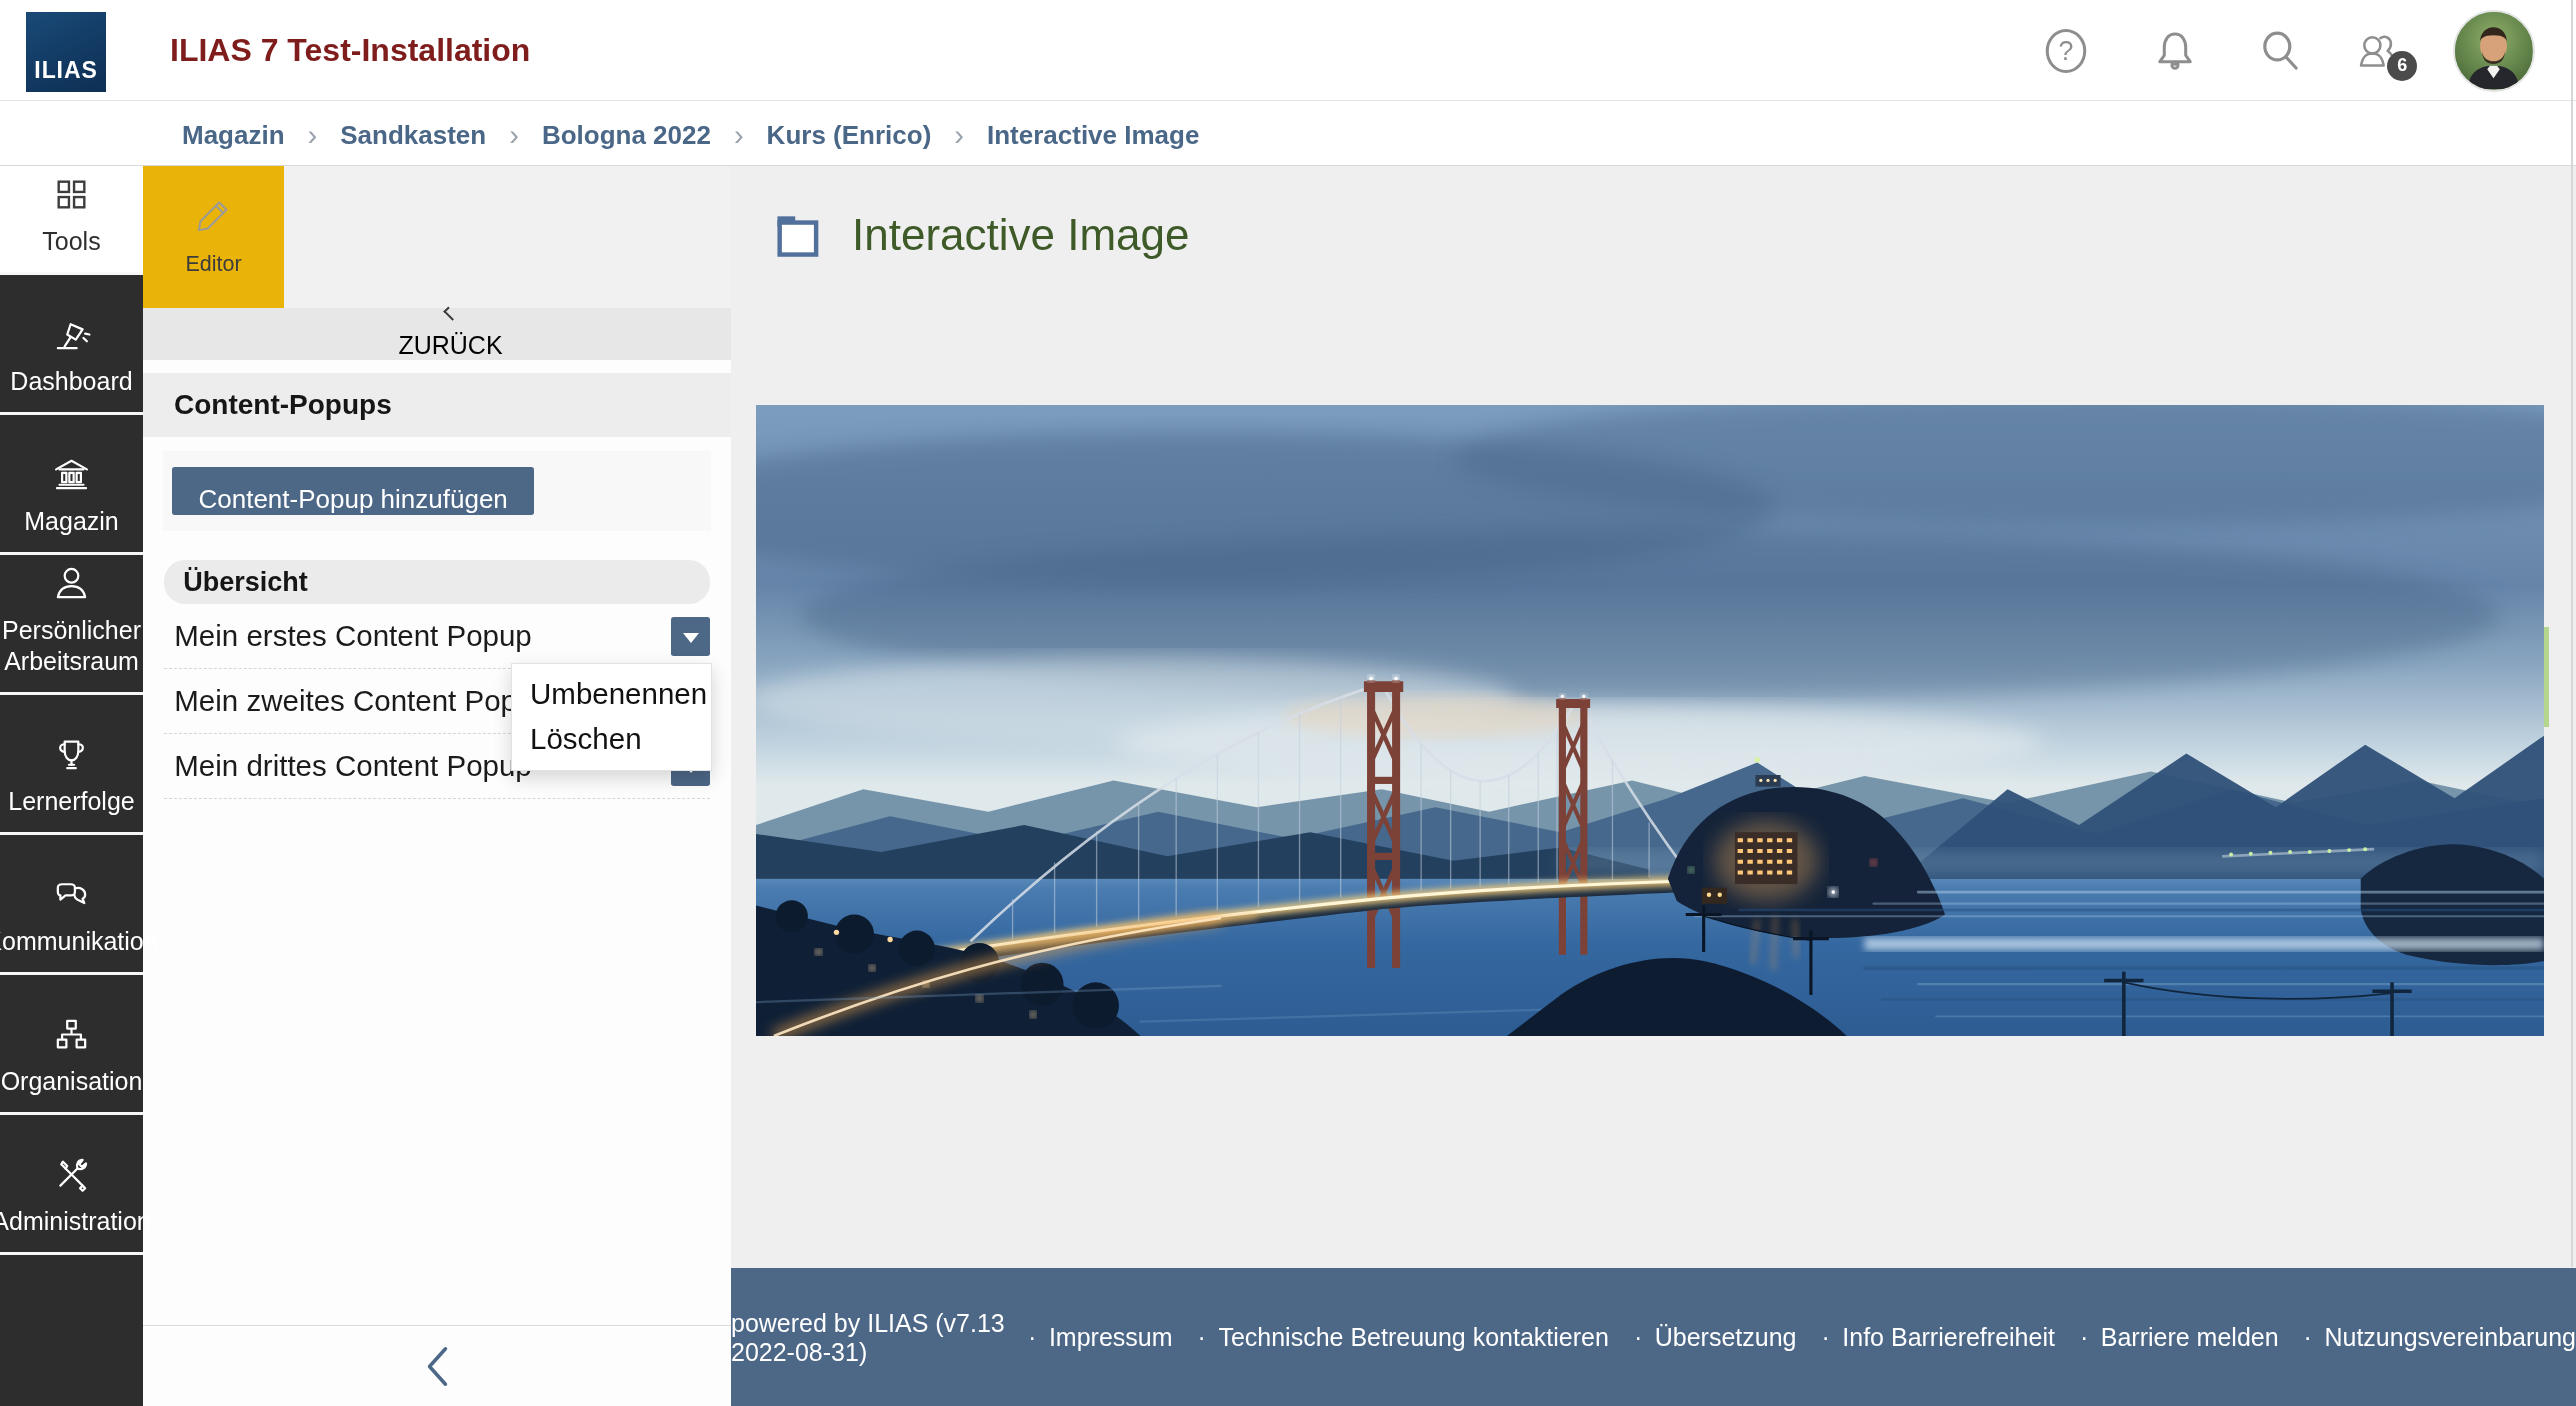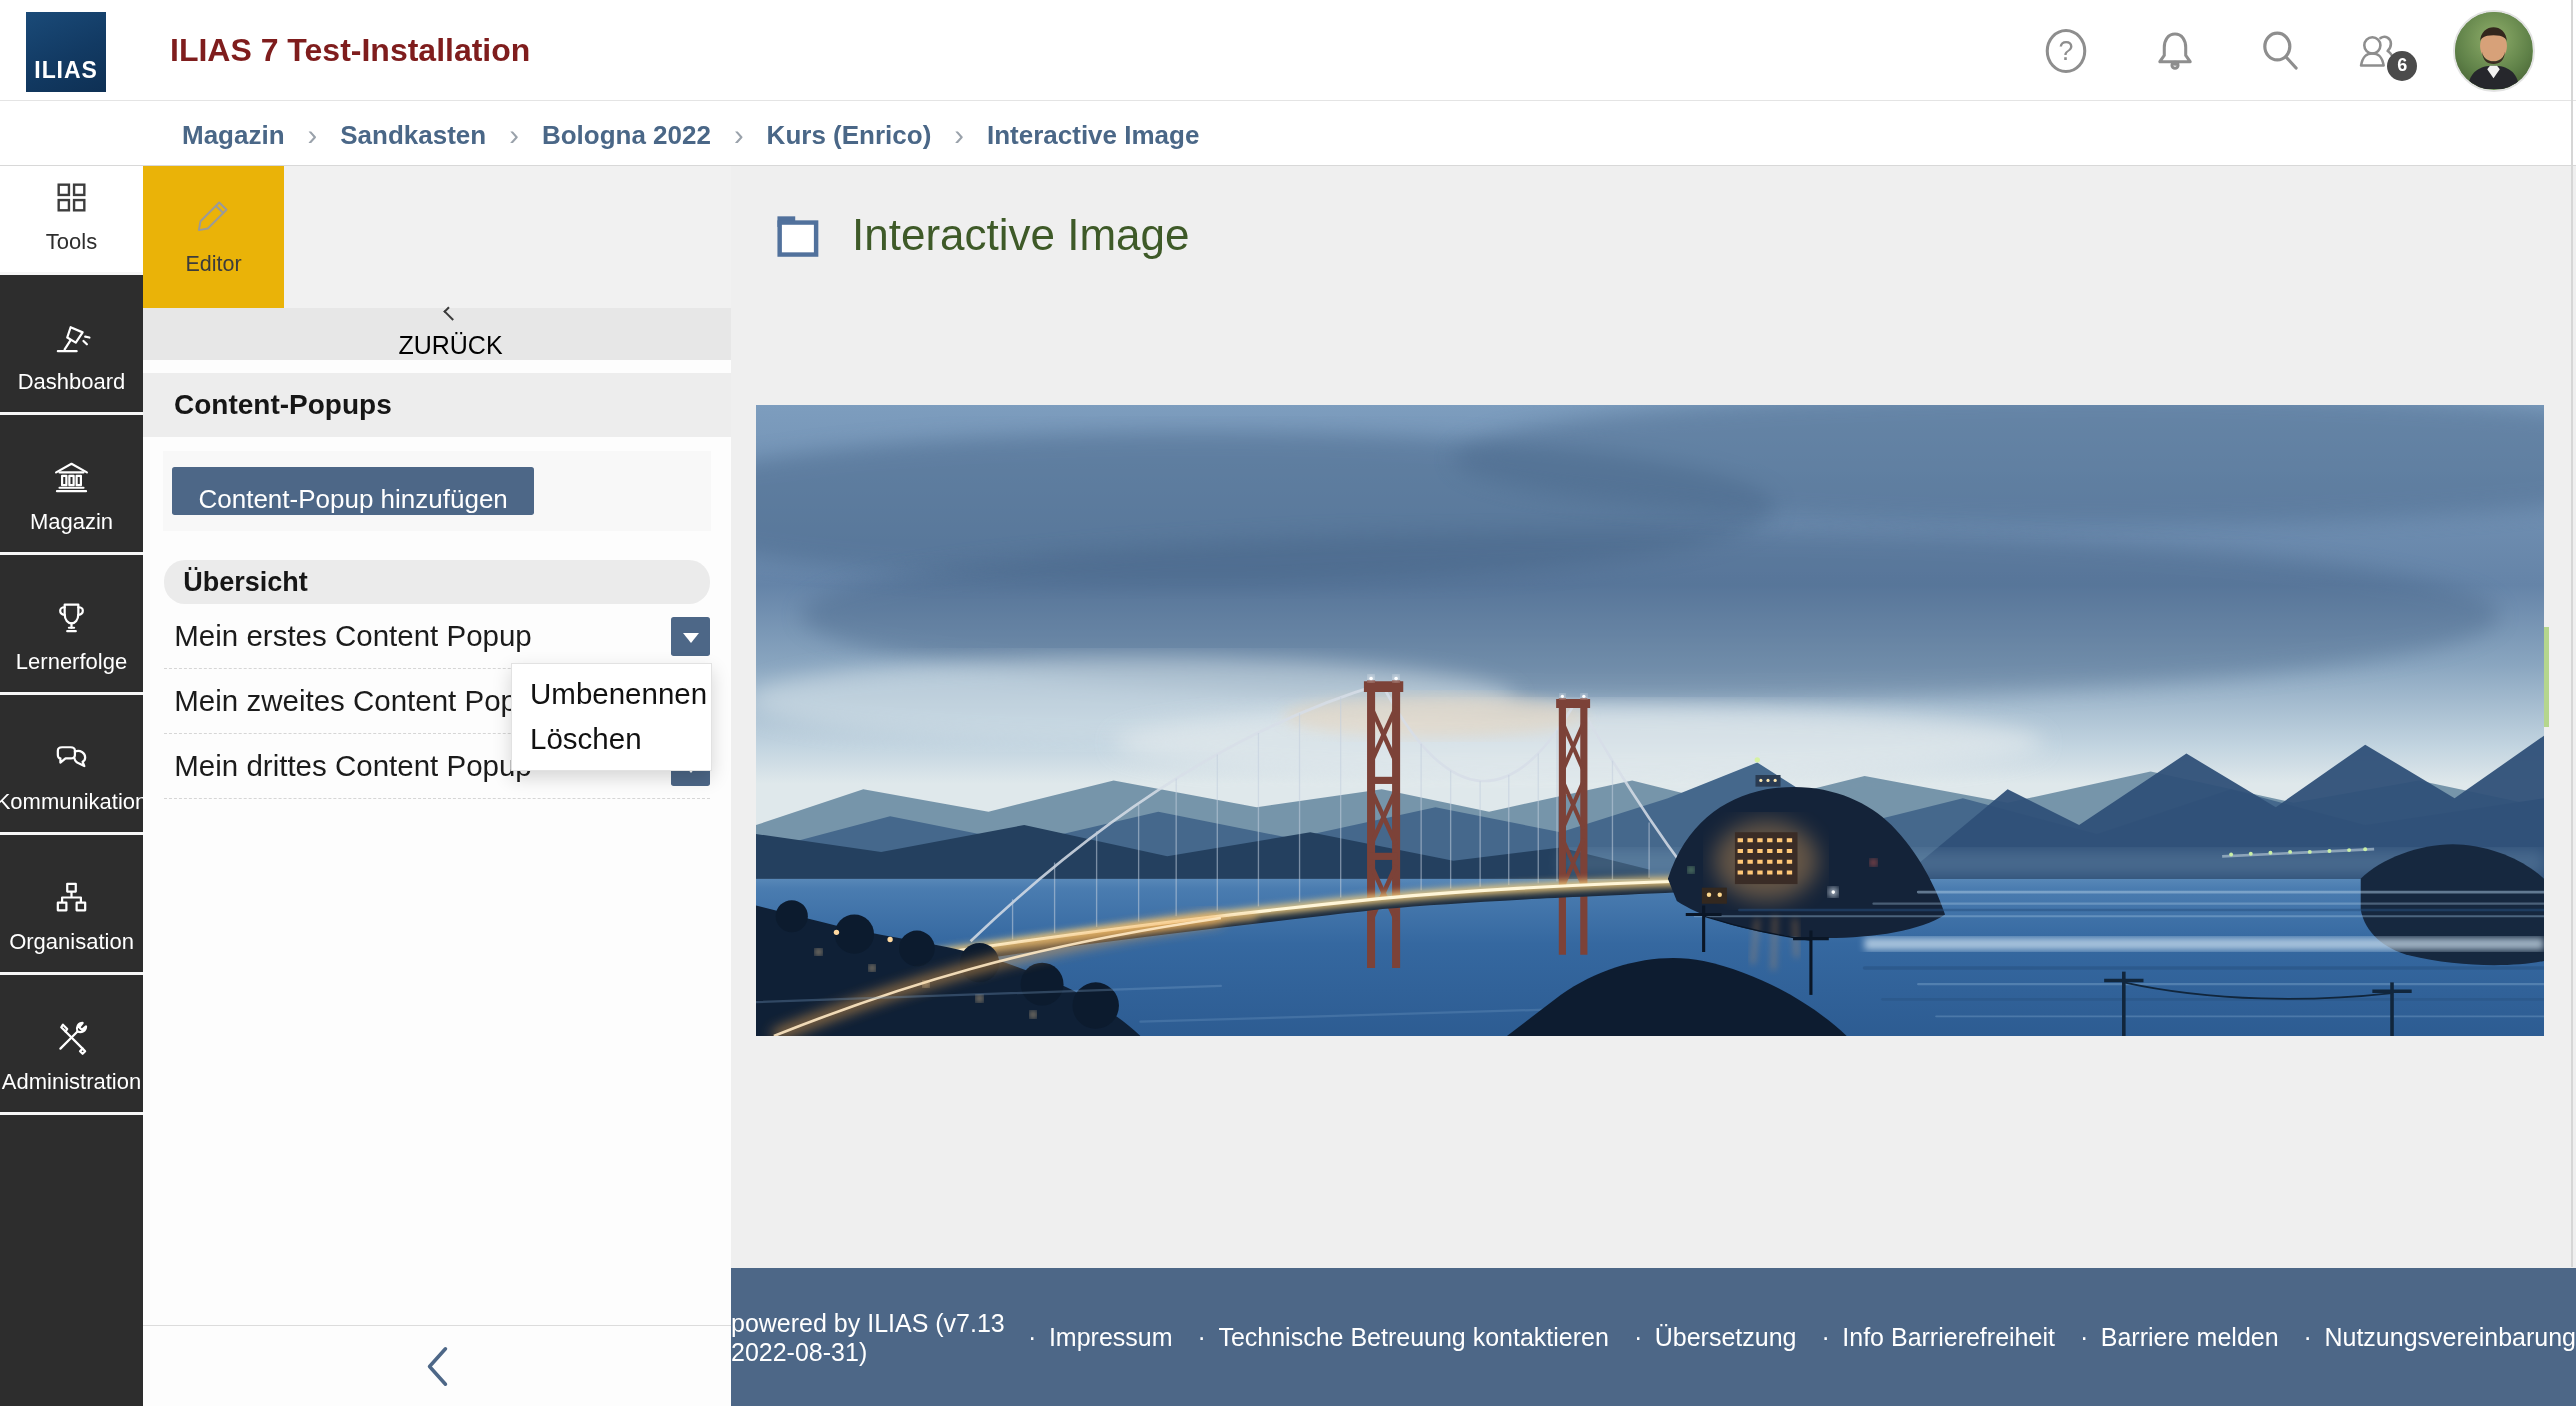--- a/index.html
+++ b/index.html
@@ -27,21 +27,21 @@
   .breadcrumb { position:absolute; left:0; top:105px; width:2576px; height:61px; background:#fff;
                 border-bottom:1.8px solid #d8d8d8; display:flex; align-items:center; padding-left:182px;
                 font-size:26px; font-weight:600; color:#4a6787; z-index:19; }
   .crumb { cursor:pointer; white-space:nowrap; }
   .crumb-sep { margin:0 23px; color:#9aa2ab; font-weight:400; font-size:29px; }
 
   
   .sidebar { position:absolute; left:0; top:165px; width:143px; bottom:0; background:#2d2d2d; z-index:15;
              display:flex; flex-direction:column; }
   .sb-item { display:flex; flex-direction:column; align-items:center; justify-content:flex-end;
-             padding-bottom:16px; color:#fff; font-size:22px; text-align:center; line-height:1.22;
+             padding-bottom:16px; color:#fff; font-size:25px; text-align:center; line-height:1.22;
              cursor:pointer; }
   .sb-item .sb-label { padding:0 3.6px; hyphens:manual; }
   .sb-item svg { margin-bottom:10.7px; display:block; }
   .sb-tools { height:107px; background:#ffffff; color:#2e2e2e; }
   .sb-dark { height:140px; background:#2d2d2d; border-top:3.6px solid #f7f7f7; }
   .sb-fill { flex:1; background:#2d2d2d; border-top:3.6px solid #f7f7f7; }
 
   
   .panel { position:absolute; left:143px; top:165px; width:588px; bottom:0; background:#fdfdfd; z-index:14; }
   .tab-strip { height:143px; background:#f1f1f1; display:flex; }
@@ -187,20 +187,27 @@
         <path d="M6 18 L24 8 L42 18"></path>
           <path d="M10 18 H38"></path>
         <rect x="13" y="22" width="5" height="11"></rect>
           <rect x="21.5" y="22" width="5" height="11"></rect>
           <rect x="30" y="22" width="5" height="11"></rect>
         <path d="M10 36 H38"></path>
           <path d="M7 40 H41"></path>
       </svg>
 
       <span class="sb-label">Magazin</span>
+    </div>
+    <div class="sb-item sb-dark">
+      <svg width="41" height="41" viewBox="0 0 48 48" fill="none" stroke="#fff" stroke-width="2.6" stroke-linecap="round" stroke-linejoin="round">
+        <circle cx="24" cy="15" r="8"></circle>
+        <path d="M8 40 C10 30 16 27 24 27 C32 27 38 30 40 40 Z"></path>
+      </svg>
+      <span class="sb-label">Persönlicher Ar­beitsraum</span>
     </div>
     <div class="sb-item sb-dark">
       <svg width="41" height="41" viewBox="0 0 48 48" fill="none" stroke="#fff" stroke-width="2.6" stroke-linecap="round" stroke-linejoin="round">
         <path d="M16 9 H32 V20 C32 27 28 31 24 31 C20 31 16 27 16 20 Z"></path>
         <path d="M16 12 C9 12 9 20 16 21"></path>
           <path d="M32 12 C39 12 39 20 32 21"></path>
         <path d="M24 31 V36"></path>
           <path d="M19 40 H29"></path>
           <path d="M21 36 H27"></path>
       </svg>

